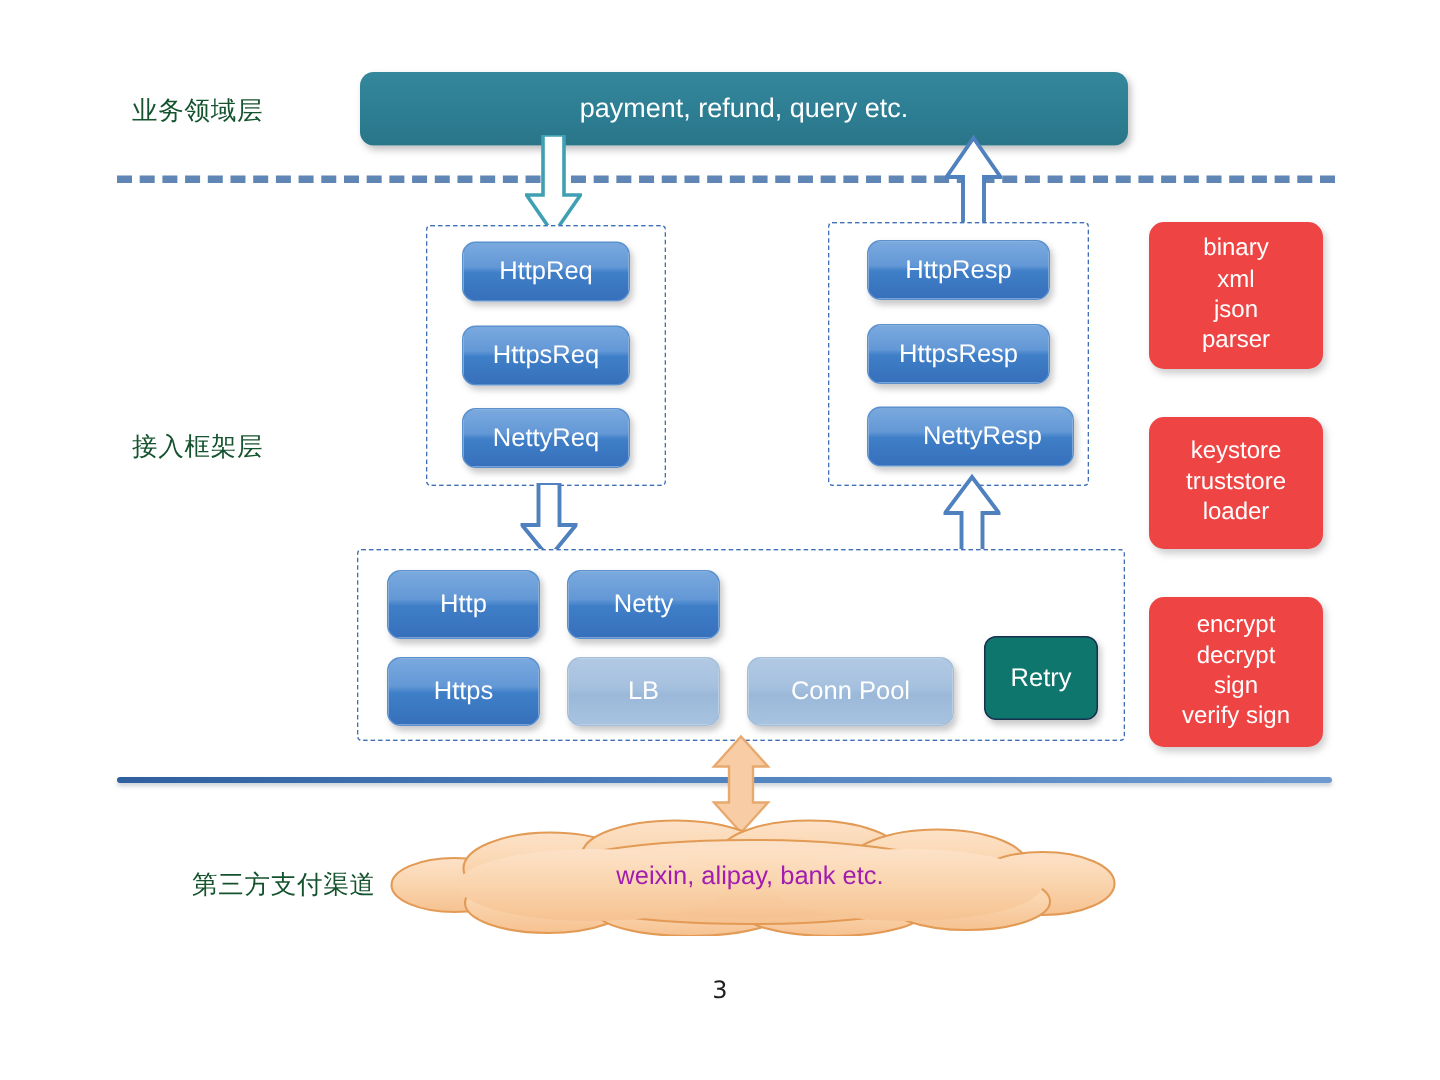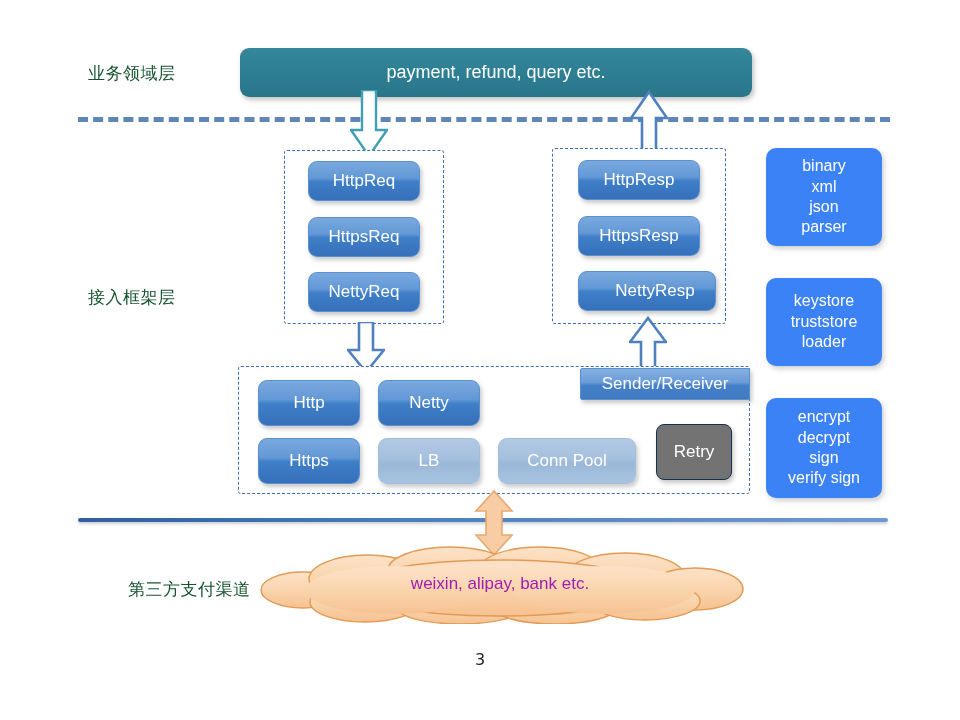--- a/index.html
+++ b/index.html
@@ -89,26 +89,26 @@
   }
   .chip-blue {
     background: linear-gradient(180deg, #7aa9de 0%, #6398d6 42%, #3f7fc8 52%, #376fbb 100%);
     border: 1px solid #5a90cd;
   }
   .chip-lightblue {
     background: linear-gradient(180deg, #b2c9e4 0%, #a5c0de 45%, #9bb8d9 55%, #a8c3e0 100%);
     border: 1px solid #a3bed9;
   }
   .chip-navy {
-    background: #737373;
+    background: #0f766e;
     border: 1px solid #18304f;
     border-radius: 8px;
   }
   .chip-flat {
-    background: #3b82f6;
+    background: #ef4444;
     border: none;
     border-radius: 10px;
     box-shadow: 2px 3px 5px rgba(150,150,155,0.45);
     font-size: 16px;
     line-height: 1.28;
     flex-direction: column;
   }
   .chip-rect {
     border-radius: 2px;
     background: linear-gradient(180deg, #85b1e2 0%, #6a9bd8 45%, #4480c9 55%, #3f79c1 100%);
@@ -220,23 +220,20 @@
   <div class="chip chip-lightblue" style="left:378px; top:438px; width:100px; height:44px;">
     <span>LB</span>
   </div>
   <div class="chip chip-lightblue" style="left:498px; top:438px; width:136px; height:44px;">
     <span>Conn Pool</span>
   </div>
   <div class="chip chip-navy" style="left:656px; top:424px; width:74px; height:54px;">
     <span>Retry</span>
   </div>
 
-  <div class="chip chip-rect" style="left:580px; top:368px; width:168px; height:30px;">
-    <span>Sender/Receiver</span>
-  </div>
 
   <div class="chip chip-flat" style="left:766px; top:148px; width:116px; height:98px;">
     <span>binary</span>
     <span>xml</span>
     <span>json</span>
     <span>parser</span>
   </div>
 
   <div class="chip chip-flat" style="left:766px; top:278px; width:116px; height:88px;">
     <span>keystore</span>

